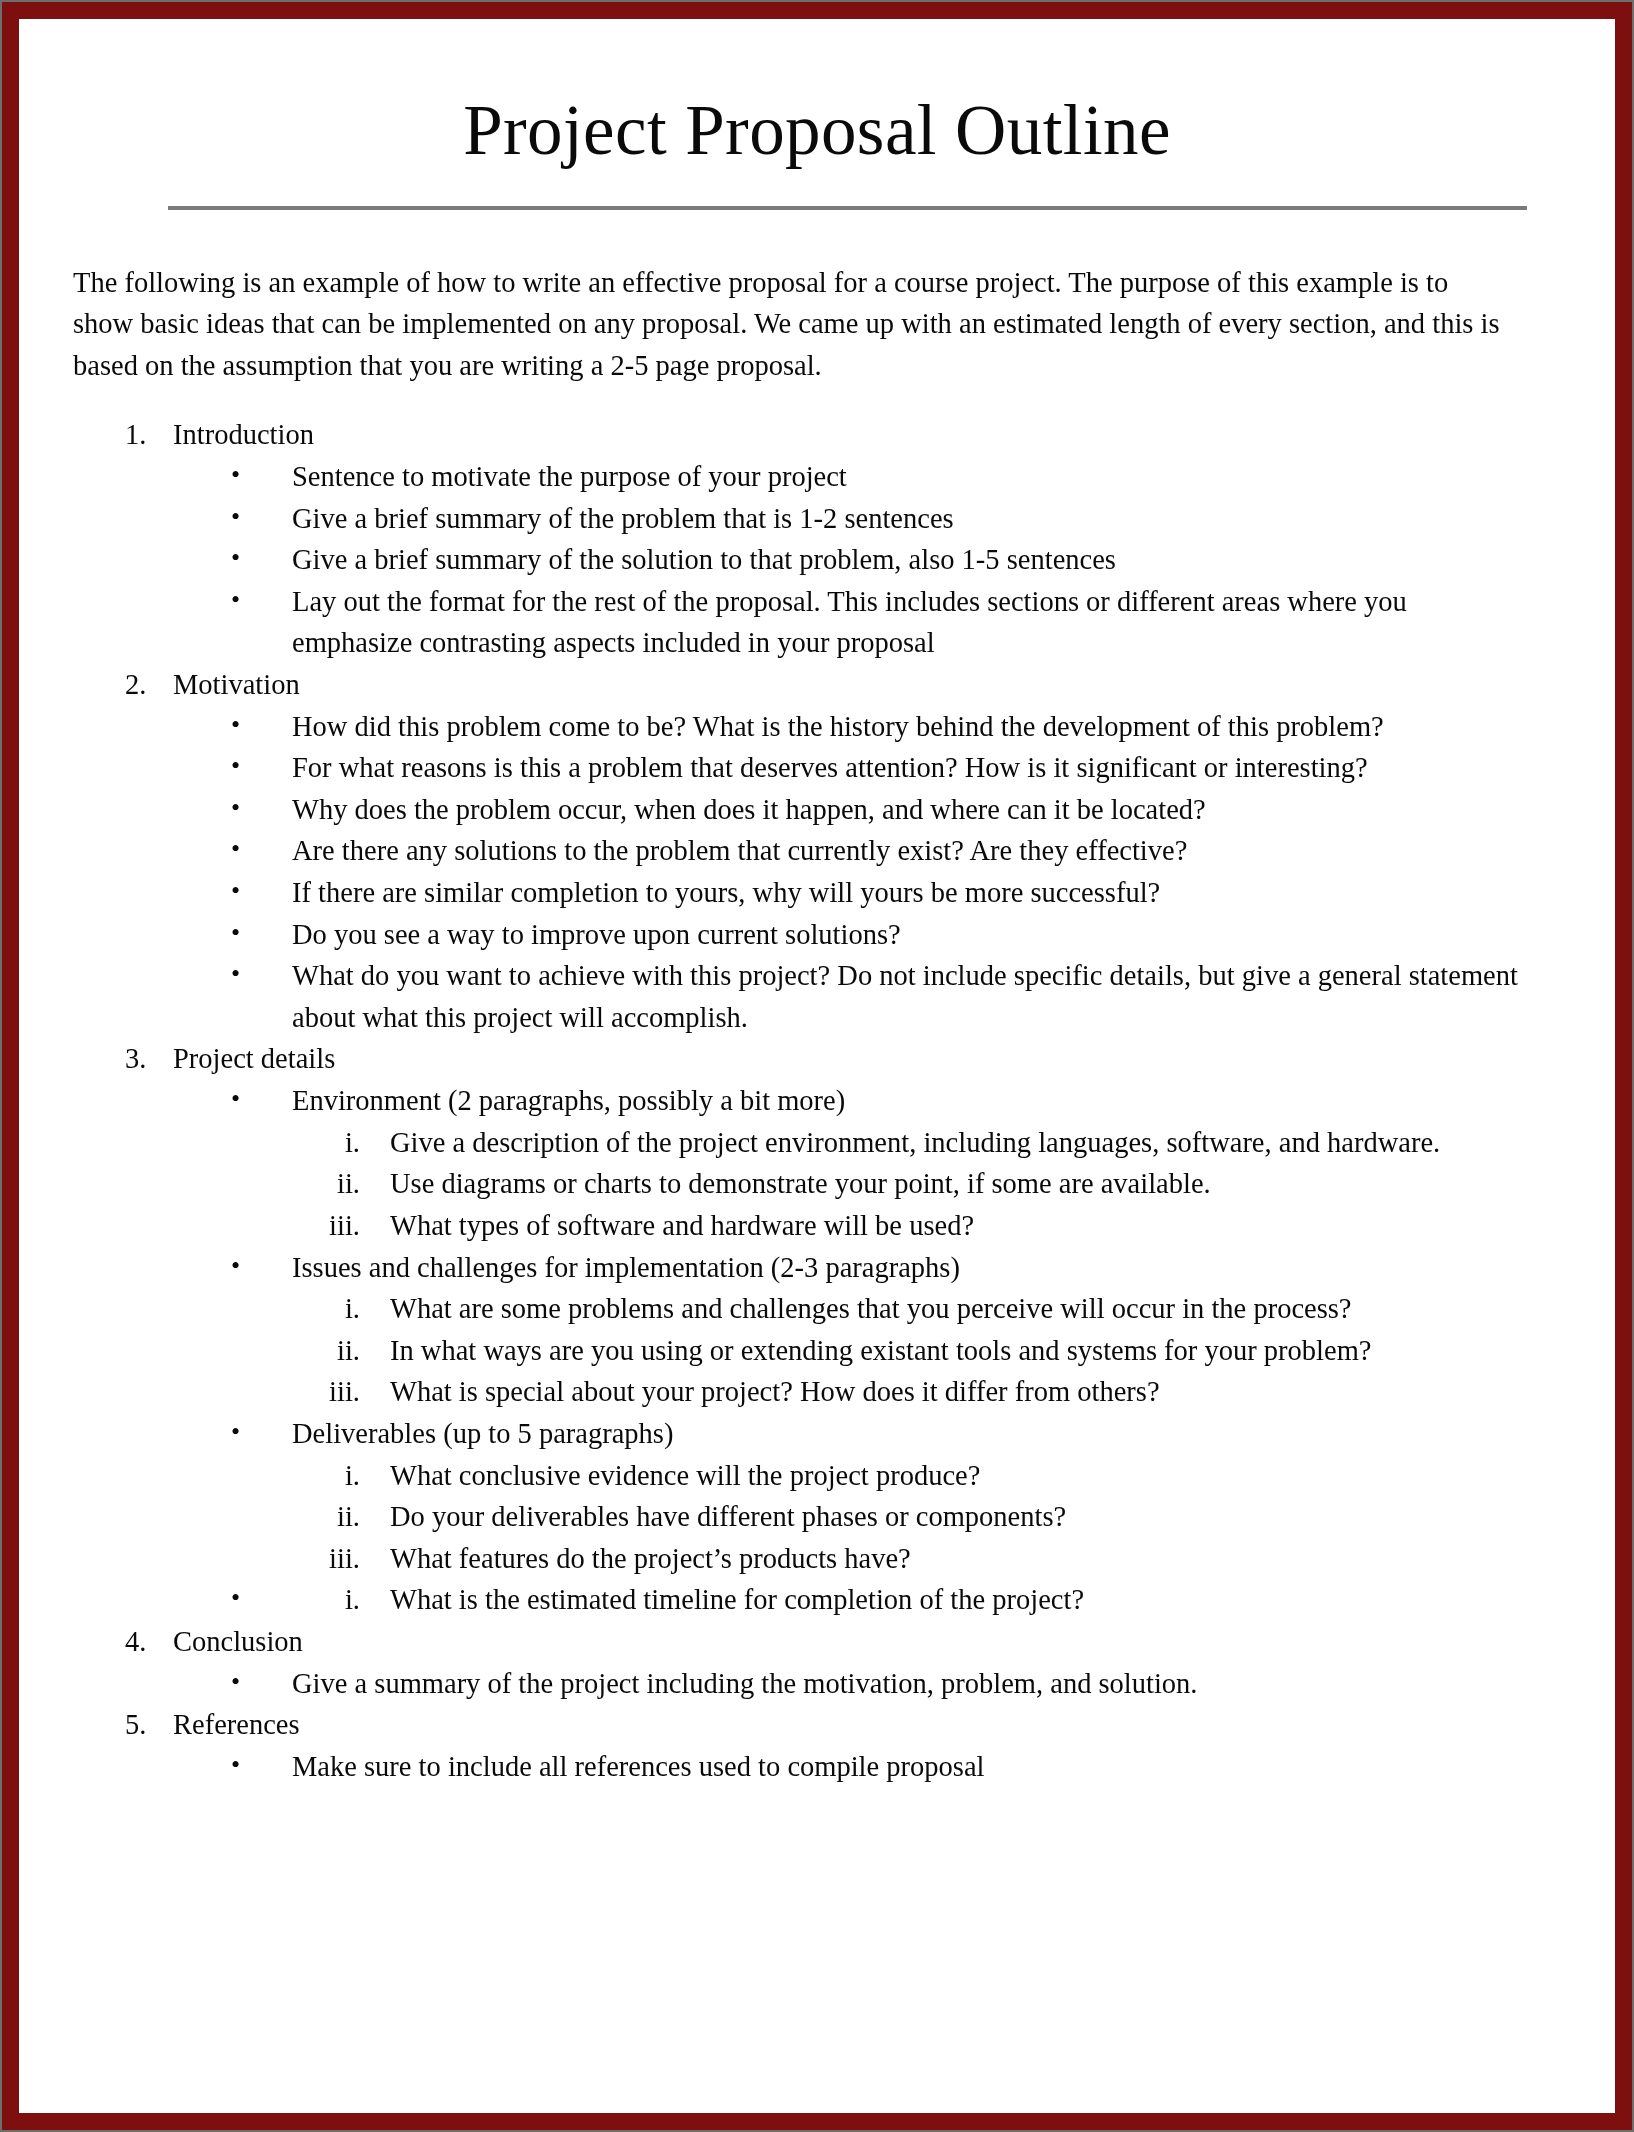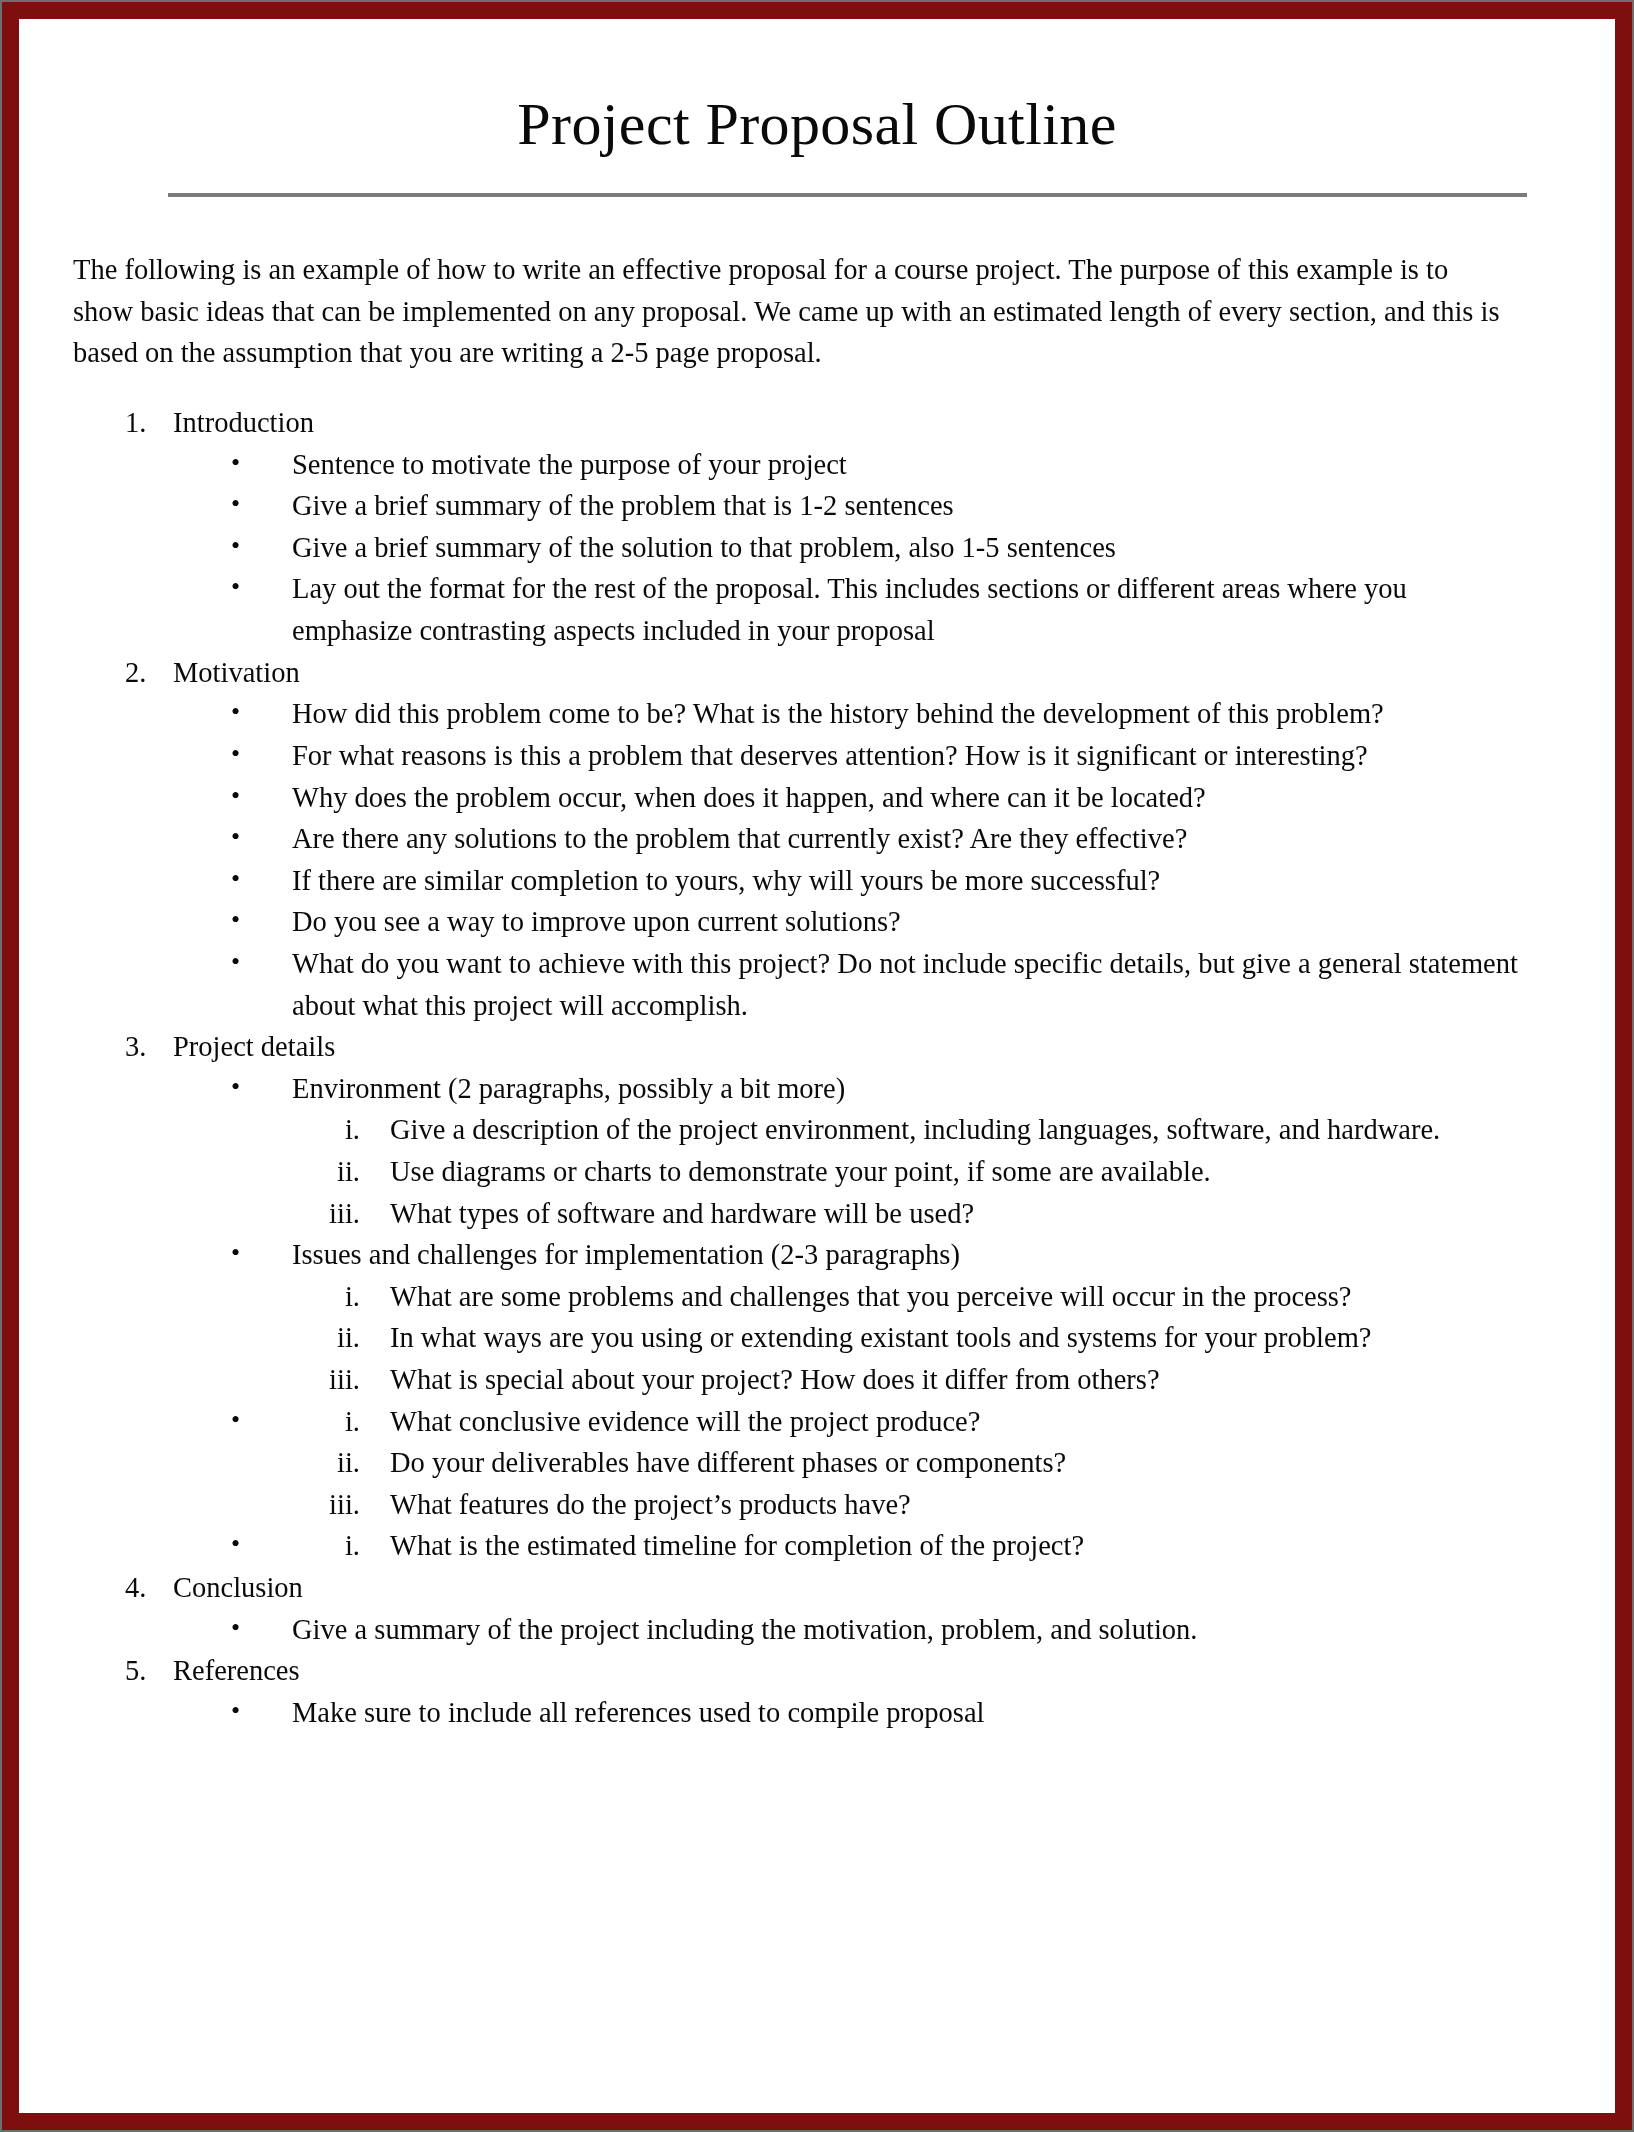--- a/index.html
+++ b/index.html
@@ -35,21 +35,21 @@
     width: 100%;
     height: 100%;
     background: #ffffff;
     padding: 72px 46px 40px 46px;
     position: relative;
   }
 
   
   #doc-title {
     text-align: center;
-    font-size: 60px;
+    font-size: 71px;
     font-weight: normal;
     letter-spacing: 0.4px;
     color: #0a0a0a;
     margin: 0;
     padding: 0 0 0 0;
     line-height: 1.12;
   }
   #title-rule {
     height: 4px;
     background: #7a7a7a;
@@ -243,20 +243,21 @@
                     <span class="txt wrapbox">In what ways are you using or extending existant tools and systems for your problem?</span>
                   </li>
                   <li>
                     <span class="rnum">iii.</span>
                     <span class="txt wrapbox">What is special about your project? How does it differ from others?</span>
                   </li>
                 </ol>
               </li>
               <li>
                 <span class="bullet">•</span>
+                <span class="txt wrapbox">Deliverables (up to 5 paragraphs)</span>
                 <ol class="level3">
                   <li>
                     <span class="rnum">i.</span>
                     <span class="txt wrapbox">What conclusive evidence will the project produce?</span>
                   </li>
                   <li>
                     <span class="rnum">ii.</span>
                     <span class="txt wrapbox">Do your deliverables have different phases or components?</span>
                   </li>
                   <li>

